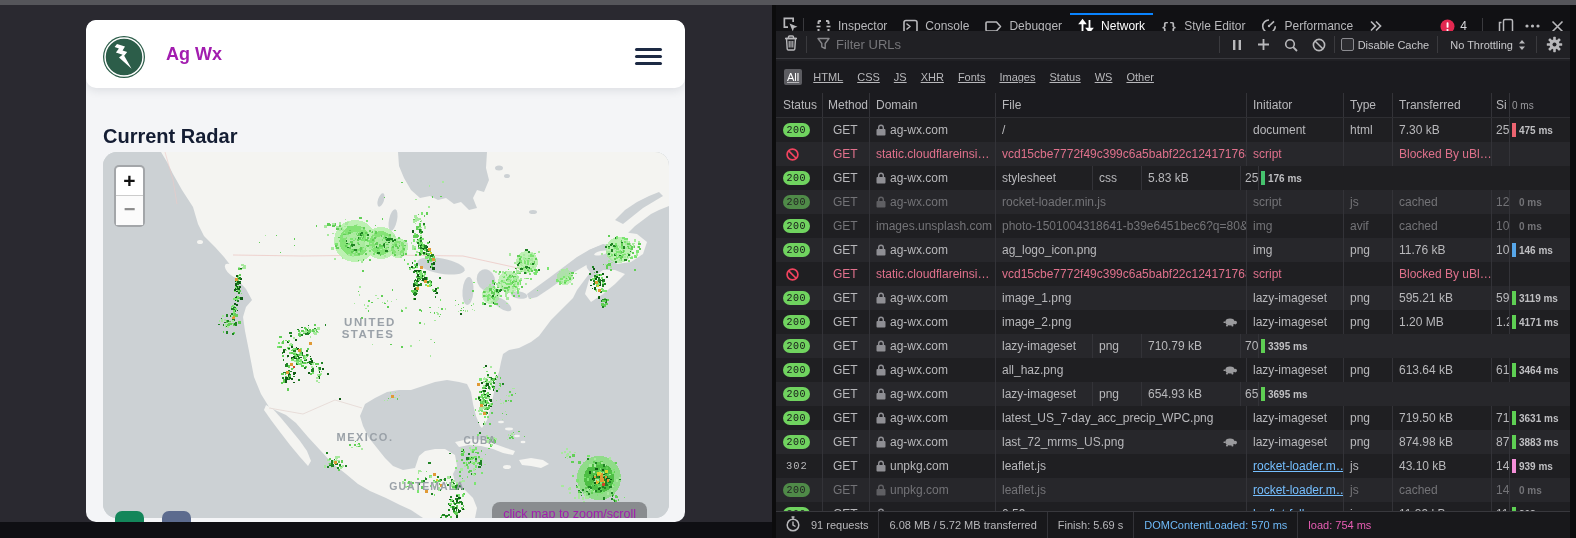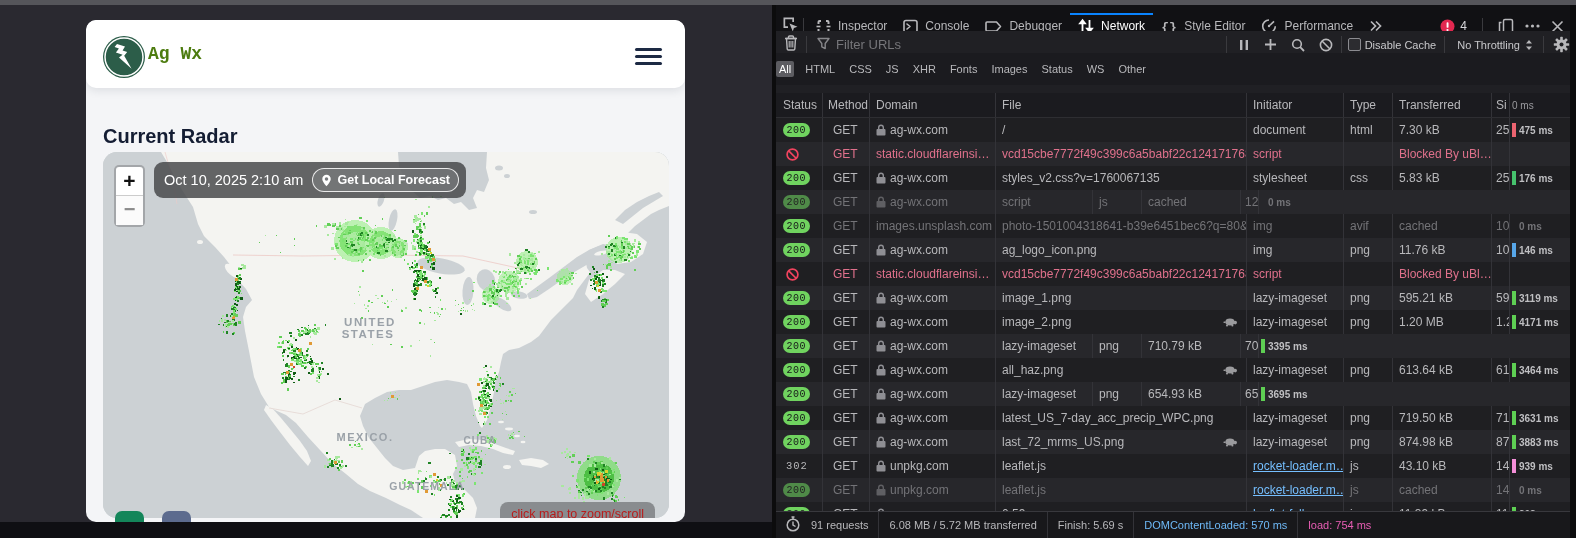--- a/index.html
+++ b/index.html
@@ -4,47 +4,47 @@
 * { margin:0; padding:0; box-sizing:border-box; }
 body { width:1576px; height:538px; font-family:"Liberation Sans",sans-serif; overflow:hidden; }
 #stage { position:relative; width:1576px; height:538px; background:#2a2930; overflow:hidden; }
 #topstrip { position:absolute; left:0; top:0; width:1576px; height:5px; background:#55555a; z-index:50; }
 #botstrip { position:absolute; left:0; top:522px; width:772px; height:16px; background:#0f0f13; z-index:5; }
 
 
 #page { position:absolute; left:86px; top:20px; width:599px; height:502px; background:#f4f5f7; border-radius:10px; overflow:hidden; }
 #hdr { position:absolute; left:0; top:0; width:599px; height:68px; background:#fff; border-radius:10px; box-shadow:0 3px 8px rgba(30,40,60,0.10); }
 #hdr .lg { position:absolute; left:16px; top:15px; }
-#hdr .ttl { position:absolute; left:62px; top:24px; font-size:18px; font-weight:bold; color:#4d7c0f;font-family:Liberation Mono, monospace; }
+#hdr .ttl { position:absolute; left:80px; top:24px; font-size:18px; font-weight:bold; color:#a21caf; }
 #burger { position:absolute; right:23px; top:28px; width:27px; }
 #burger div { height:2.6px; background:#1d2a44; border-radius:2px; margin-bottom:4.4px; }
 #h1 { position:absolute; left:17px; top:105px; font-size:20px; font-weight:bold; color:#141d33; }
 #map { position:absolute; left:17px; top:132px; width:566px; height:366px; border-radius:14px; overflow:hidden; background:#ccd1d4; }
 #zoomctl { position:absolute; left:11px; top:13px; width:31px; height:62px; background:#fff; border:2px solid rgba(140,144,148,0.8); border-radius:5px; z-index:10; }
 #zoomctl .zb { width:100%; height:29px; text-align:center; font-weight:bold; }
 #zoomctl .zp { font-size:21px; color:#111; line-height:28px; border-bottom:1px solid #ccc; }
 #zoomctl .zm { font-size:20px; color:#8b8b8b; line-height:26px; background:#fbfbfb; }
 #stamp { position:absolute; left:51px; top:10px; height:36px; background:rgba(70,72,74,0.84); border-radius:9px; display:flex; align-items:center; padding:0 7px 0 10px; z-index:10; }
 #stamp .dt { color:#fff; font-size:14.5px; margin-right:9px; white-space:nowrap; }
 #stamp .fc { display:flex; align-items:center; height:24px; padding:0 8px; border:1.5px solid rgba(255,255,255,0.85); border-radius:13px; background:rgba(135,138,140,0.45); color:#fff; font-size:12.5px; font-weight:bold; white-space:nowrap; }
-#clickmap { position:absolute; right:14px; top:350px; height:27px; background:rgba(125,128,131,0.85); border-radius:8px; color:#b91c1c; font-size:12.5px; padding:5px 11px; z-index:10; white-space:nowrap; }
+#clickmap { position:absolute; right:22px; top:350px; height:27px; background:rgba(125,128,131,0.85); border-radius:8px; color:#a21caf; font-size:12.5px; padding:5px 11px; z-index:10; white-space:nowrap; }
 #btn-g { position:absolute; left:29px; top:491px; width:29px; height:24px; background:#14865a; border-radius:7px; z-index:10; }
 #btn-b { position:absolute; left:76px; top:491px; width:29px; height:24px; background:#5c6b8e; border-radius:7px; z-index:10; }
 
 
 #dt { position:absolute; left:772px; top:0; width:804px; height:538px; background:#0c0c0d; color:#b8b8bb; font-size:12px; }
 #dt .inner { position:absolute; left:4px; top:0; width:794px; height:538px; background:#202024; }
 #tabbar { position:absolute; left:0; top:5px; width:794px; height:42px; background:#111114; display:flex; align-items:center; }
 .tab { display:flex; align-items:center; gap:7px; height:26px; padding:0 8px; position:relative; color:#b8b8bb; font-size:12px; }
 .tab.sel { color:#fff; }
 .tab.sel::before { content:""; position:absolute; left:0; top:0; width:100%; height:2px; background:#0a84ff; }
 .tsep { width:1px; height:17px; background:#3a3a3e; margin:0 4px; }
 #tb-right { margin-left:auto; display:flex; align-items:center; gap:11px; padding-right:6px; }
 #toolbar2 { position:absolute; left:0; top:31px; width:794px; height:28px; background:#202024; border-bottom:1px solid #38383d; display:flex; align-items:center; }
-#typerow { position:absolute; left:0; top:53px; width:794px; height:32px; background:#1b1b1f; display:flex; align-items:center; gap:8px; font-size:11px; }
+#typerow { position:absolute; left:0; top:61px; width:794px; height:32px; background:#1b1b1f; display:flex; align-items:center; gap:8px; padding-left:8px; font-size:11px;text-decoration:underline; }
 .fpill { padding:2px 3px; border-radius:2px; color:#b8b8bb; }
 .fpill.sel { background:#5c5c61; color:#fff; }
 #thead { position:absolute; left:0; top:93px; width:794px; height:25px; background:#1b1b1f; border-bottom:1px solid #2e2e32; display:flex; font-size:12px; color:#b8b8bb; }
 #thead .c { display:flex; align-items:center; } #thead .c-me { padding-left:5px; }
 #rows { position:absolute; left:0; top:118px; width:794px; height:393px; overflow:hidden; }
 .rw { display:flex; height:24px; font-size:12px; }
 .r-odd { background:#1f1f22; }
 .r-even { background:#27272b; }
 .c { flex:none; display:flex; align-items:center; padding-left:6px; border-right:1px solid #333338; overflow:hidden; white-space:nowrap; }
 .c-st { width:47px; padding-left:7px; } .c-me { width:47px; padding-left:10px; } .c-do { width:126px; } .c-fi { width:251px; position:relative; }
@@ -2411,27 +2411,20 @@
 <text x="265" y="186" font-size="11.5" letter-spacing="1.5">STATES</text>
 <text x="262" y="289" font-size="11" letter-spacing="1.5">MEXICO.</text>
 <text x="377" y="292" font-size="10" letter-spacing="1">CUBA</text>
 <text x="324" y="338" font-size="10.5" letter-spacing="1">GUATEMALA</text>
 </g>
 </svg>
       <div id="zoomctl">
           <div class="zb zp">+</div>
           <div class="zb zm">−</div>
         </div>
-      <div id="stamp">
-          <span class="dt">Oct 10, 2025 2:10 am</span>
-          <span class="fc"><svg width="11" height="13" viewBox="0 0 12 14" style="margin-right:5px">
-              <path d="M6 0.8 A4.6 4.6 0 0 1 10.6 5.4 C10.6 8.6 6 13.2 6 13.2 C6 13.2 1.4 8.6 1.4 5.4 A4.6 4.6 0 0 1 6 0.8 Z" fill="#fff"></path>
-              <circle cx="6" cy="5.3" r="1.9" fill="#77797c"></circle>
-            </svg>Get Local Forecast</span>
-        </div>
       <div id="clickmap">click map to zoom/scroll</div>
     </div>
     <div id="btn-g"></div>
       <div id="btn-b"></div>
   </div>
   <div id="botstrip"></div>
   <div id="dt">
       <div class="inner">
     <div id="tabbar">
       <span style="margin:0 0 0 6px"><svg width="17" height="17" viewBox="0 0 17 17">
@@ -2496,21 +2489,21 @@
       <span style="margin-left:8px"><svg width="14" height="16" viewBox="0 0 14 16">
               <path d="M1 3.5 H13 M4.5 3.5 V2 Q4.5 1 5.5 1 H8.5 Q9.5 1 9.5 2 V3.5" fill="none" stroke="#b8b8bb" stroke-width="1.4"></path>
               <path d="M2.5 3.5 H11.5 L10.8 14 Q10.7 15 9.7 15 H4.3 Q3.3 15 3.2 14 Z" fill="none" stroke="#b8b8bb" stroke-width="1.4"></path>
               <path d="M5.2 6 V12.5 M7 6 V12.5 M8.8 6 V12.5" stroke="#b8b8bb" stroke-width="1.1"></path>
             </svg></span>
       <span class="tsep" style="margin:0 8px"></span>
       <span style="margin-left:2px"><svg width="13" height="13" viewBox="0 0 13 13">
               <path d="M1 1.5 H12 L8.2 6.5 V11.5 L4.8 9.8 V6.5 Z" fill="none" stroke="#86868a" stroke-width="1.4" stroke-linejoin="round"></path>
             </svg></span>
       <span style="color:#76767a;margin-left:6px;font-size:13px">Filter URLs</span>
-      <span style="margin-left:auto;display:flex;align-items:center;padding-right:0">
+      <span style="margin-left:auto;display:flex;align-items:center;padding-right:7px">
         <span class="tsep" style="margin:0"></span>
         <span style="margin-left:12px;display:flex">
               <svg width="10" height="12" viewBox="0 0 10 12">
                 <rect x="1" y="1" width="2.4" height="10" fill="#b8b8bb"></rect>
                 <rect x="6.6" y="1" width="2.4" height="10" fill="#b8b8bb"></rect>
               </svg>
             </span>
         <span style="margin-left:15px;display:flex">
               <svg width="13" height="13" viewBox="0 0 13 13">
                 <path d="M6.5 1 V12 M1 6.5 H12" stroke="#b8b8bb" stroke-width="1.8"></path>
@@ -2634,42 +2627,42 @@
             <div class="c c-st">
               <span class="badge">200</span>
             </div>
             <div class="c c-me">GET</div>
             <div class="c c-do">
               <svg class="lk" width="10" height="12" viewBox="0 0 10 12">
                 <path d="M2 5 V3.5 A3 3 0 0 1 8 3.5 V5 H8.6 A0.9 0.9 0 0 1 9.5 5.9 V10.6 A0.9 0.9 0 0 1 8.6 11.5 H1.4 A0.9 0.9 0 0 1 0.5 10.6 V5.9 A0.9 0.9 0 0 1 1.4 5 Z M3.4 5 H6.6 V3.6 A1.6 1.6 0 0 0 3.4 3.6 Z" fill="#8f8f94"></path>
               </svg>
               <span class="domtx">ag-wx.com</span>
             </div>
-            <div class="c c-fi">
-              <span class="fltx">styles_v2.css?v=1760067135</span>
-            </div>
             <div class="c c-in">stylesheet</div>
             <div class="c c-ty">css</div>
             <div class="c c-tr">5.83 kB</div>
             <div class="c c-sz">25.</div>
             <div class="c c-wf">
               <span class="wbar" style="background:#46c26d"></span>
               <span class="ms">176 ms</span>
             </div>
           </div>
 <div class="rw r-even dim">
             <div class="c c-st">
               <span class="badge dimb">200</span>
             </div>
             <div class="c c-me">GET</div>
             <div class="c c-do">
               <svg class="lk" width="10" height="12" viewBox="0 0 10 12">
                 <path d="M2 5 V3.5 A3 3 0 0 1 8 3.5 V5 H8.6 A0.9 0.9 0 0 1 9.5 5.9 V10.6 A0.9 0.9 0 0 1 8.6 11.5 H1.4 A0.9 0.9 0 0 1 0.5 10.6 V5.9 A0.9 0.9 0 0 1 1.4 5 Z M3.4 5 H6.6 V3.6 A1.6 1.6 0 0 0 3.4 3.6 Z" fill="#8f8f94"></path>
               </svg>
               <span class="domtx">ag-wx.com</span>
+            </div>
+            <div class="c c-fi">
+              <span class="fltx">rocket-loader.min.js</span>
             </div>
             <div class="c c-in">script</div>
             <div class="c c-ty">js</div>
             <div class="c c-tr">cached</div>
             <div class="c c-sz">12.</div>
             <div class="c c-wf">
               <span class="wsp"></span>
               <span class="ms">0 ms</span>
             </div>
           </div>

